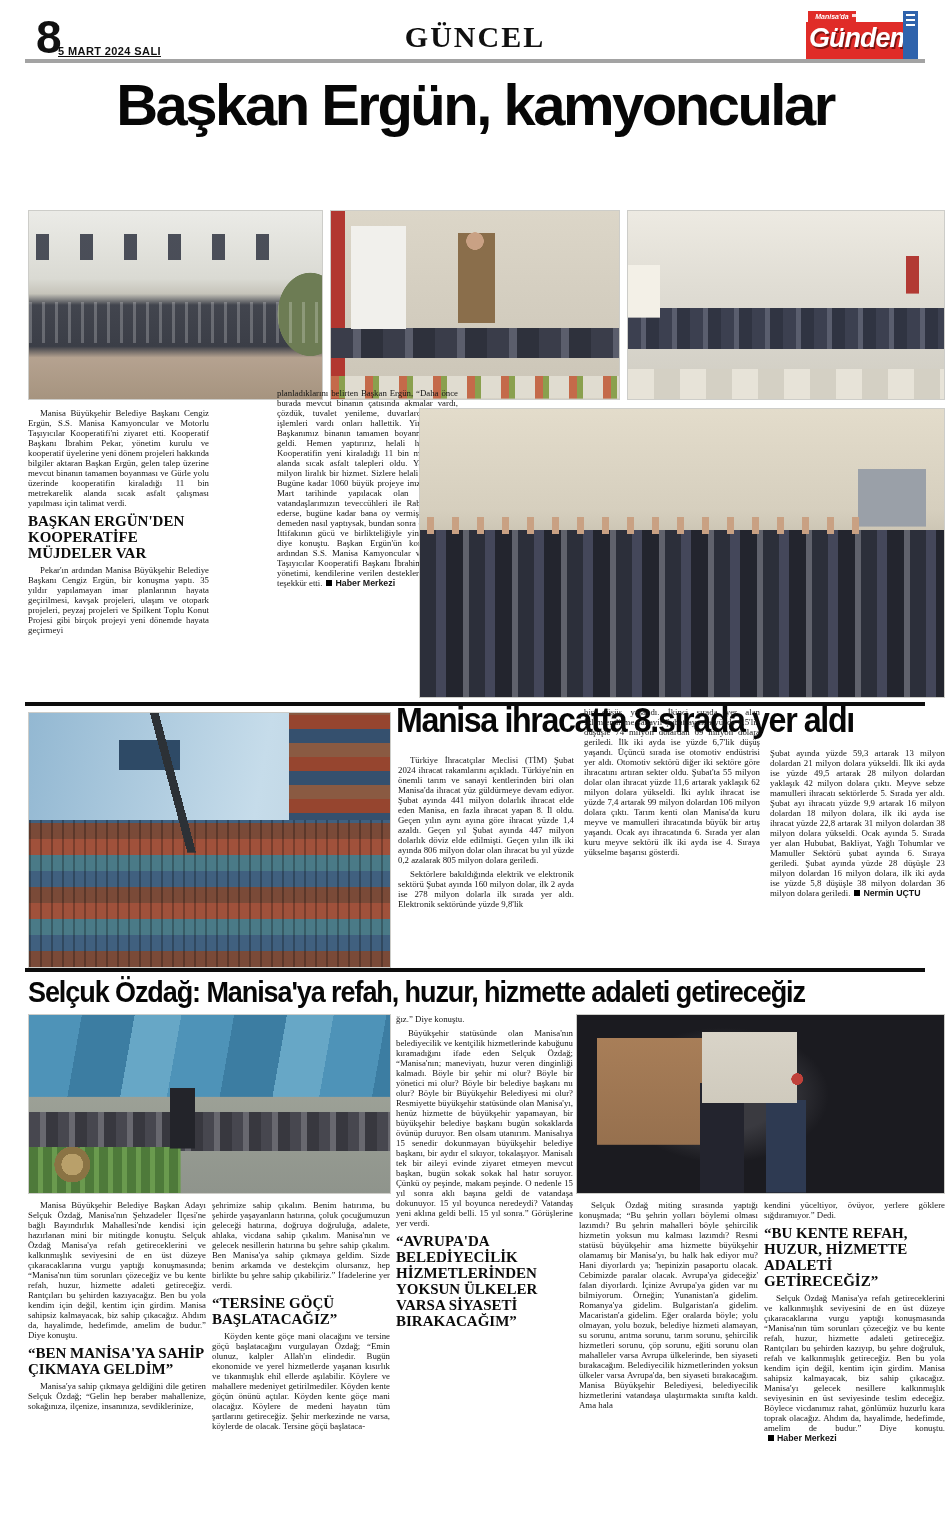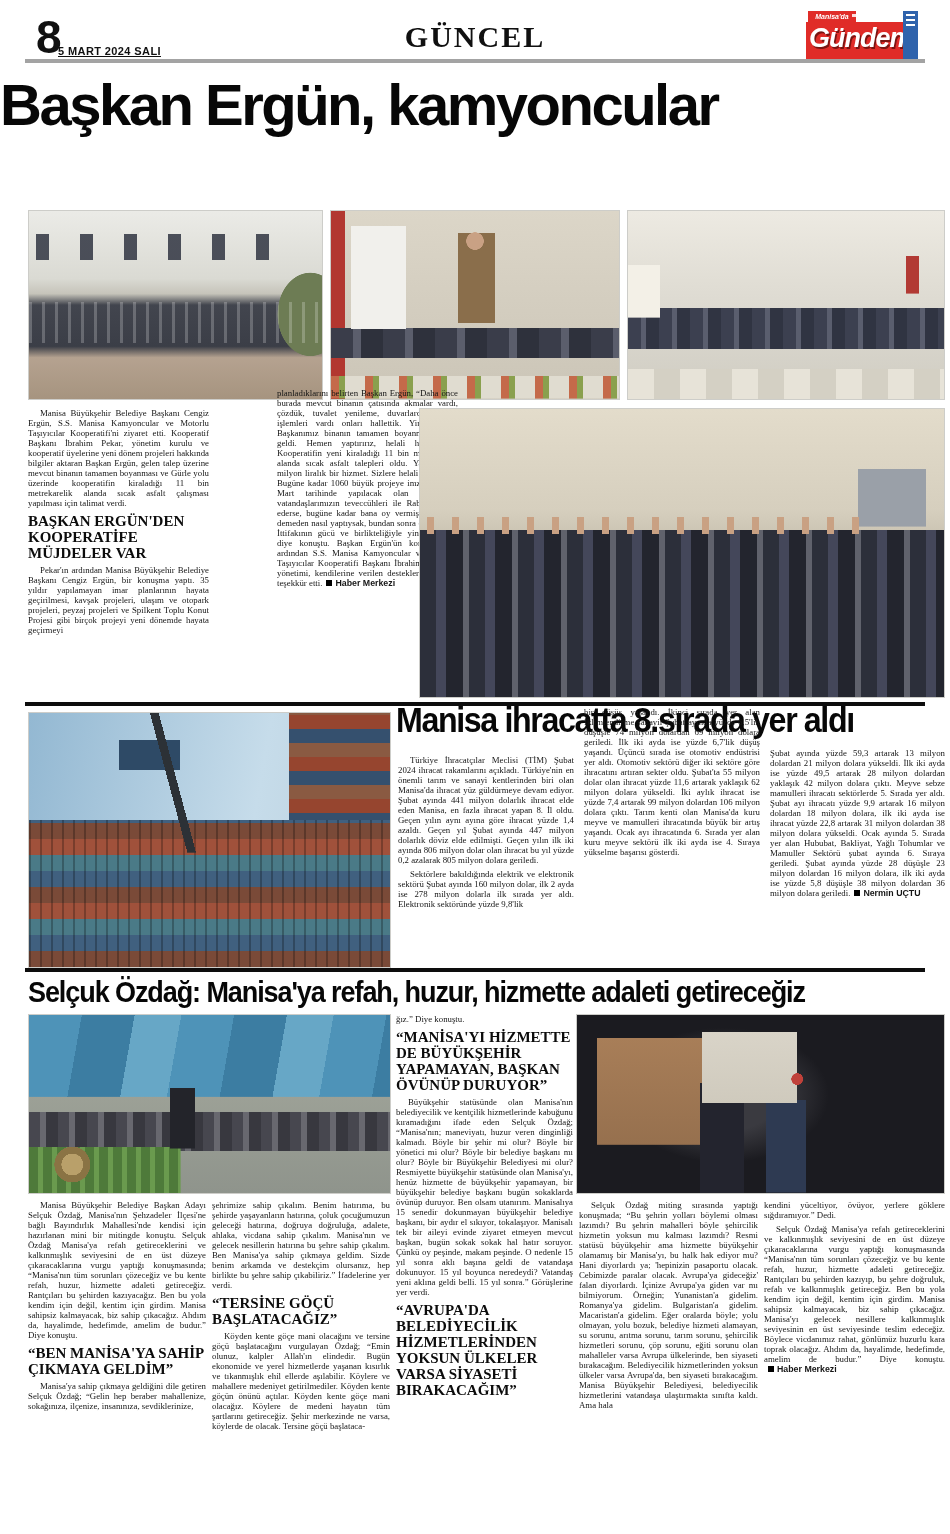--- a/index.html
+++ b/index.html
@@ -18,21 +18,21 @@
             color:#fff;font:italic 700 7px/11px "Liberation Sans",sans-serif;text-align:center;}
   .logo-main{position:absolute;left:0;top:11px;width:112px;height:38px;background:#e02c28;}
   .logo-text{position:absolute;left:3px;top:3px;color:#fff;font:italic 800 27px/1 "Liberation Sans",sans-serif;
              letter-spacing:-1px;text-shadow:1.5px 1.5px 0 #7a1512;}
   .logo-blue{position:absolute;right:0;top:-11px;width:15px;height:49px;background:#2f63ac;}
   .logo-blue i{display:block;width:9px;height:2px;background:#fff;margin:3px auto 0;}
   .logo-dashes{position:absolute;right:18px;top:-8px;display:flex;gap:3px;}
   .logo-dashes i{display:block;width:14px;height:3px;background:#fff;opacity:.85;}
 
   
-  .h1line{position:absolute;left:0;right:0;text-align:left;white-space:nowrap;
+  .h1line{position:absolute;left:0;right:0;text-align:center;white-space:nowrap;
           font:800 58px/1 "Liberation Sans",sans-serif;letter-spacing:-2.5px;color:#070707;}
   .h2{position:absolute;left:396px;top:702px;white-space:nowrap;transform:scaleX(.92);transform-origin:left;
       font:800 35px/1 "Liberation Sans",sans-serif;letter-spacing:-1.5px;color:#070707;}
   .h3{position:absolute;left:28px;top:977px;white-space:nowrap;transform:scaleX(.90);transform-origin:left;
       font:800 30px/1 "Liberation Sans",sans-serif;letter-spacing:-1.2px;color:#070707;}
 
   .rule{position:absolute;left:25px;width:900px;height:4px;background:#0d0d0d;}
 
   
   .col{position:absolute;font:8.8px/10px "Liberation Serif",serif;text-align:justify;color:#161616;overflow:hidden;}
@@ -189,28 +189,28 @@
     </div>
 
     <div class="col" id="a3c2">
       <p>şehrimize sahip çıkalım. Benim hatırıma, bu şehirde yaşayanların hatırına, çoluk çocuğumuzun geleceği hatırına, doğruya doğruluğa, adalete, ahlaka, vicdana sahip çıkalım. Manisa'nın ve gelecek nesillerin hatırına bu şehre sahip çıkalım. Ben Manisa'ya sahip çıkmaya geldim. Sizde benim arkamda ve destekçim olursanız, hep birlikte bu şehre sahip çıkabiliriz.” İfadelerine yer verdi.</p>
       <h3 class="sub">“TERSİNE GÖÇÜ BAŞLATACAĞIZ”</h3>
       <p class="ind">Köyden kente göçe mani olacağını ve tersine göçü başlatacağını vurgulayan Özdağ; “Emin olunuz, kalpler Allah'ın elindedir. Bugün ekonomide ve yerel hizmetlerde yaşanan kısırlık ve tıkanmışlık ehil ellerde aşılabilir. Köylere ve mahallere medeniyet getirilmediler. Köyden kente göçün önünü açtılar. Köyden kente göçe mani olacağız. Köylere de medeni hayatın tüm şartlarını getireceğiz. Şehir merkezinde ne varsa, köylerde de olacak. Tersine göçü başlataca-</p>
     </div>
 
     <div class="col" id="a3c3">
       <p>ğız.” Diye konuştu.</p>
-      <h3 class="sub">“MANİSA'YI HİZMETTE DE BÜYÜKŞEHİR YAPAMAYAN, BAŞKAN ÖVÜNÜP DURUYOR”</h3>
       <p class="ind">Büyükşehir statüsünde olan Manisa'nın belediyecilik ve kentçilik hizmetlerinde kabuğunu kıramadığını ifade eden Selçuk Özdağ; “Manisa'nın; maneviyatı, huzur veren dinginliği kalmadı. Böyle bir şehir mi olur? Böyle bir yönetici mi olur? Böyle bir belediye başkanı mı olur? Böyle bir Büyükşehir Belediyesi mi olur? Resmiyette büyükşehir statüsünde olan Manisa'yı, henüz hizmette de büyükşehir yapamayan, bir büyükşehir belediye başkanı bugün sokaklarda övünüp duruyor. Ben olsam utanırım. Manisalıya 15 senedir dokunmayan büyükşehir belediye başkanı, bir aydır el sıkıyor, tokalaşıyor. Manisalı tek bir aileyi evinde ziyaret etmeyen mevcut başkan, bugün sokak sokak hal hatır soruyor. Çünkü oy peşinde, makam peşinde. O nedenle 15 yıl sonra aklı başına geldi de vatandaşa dokunuyor. 15 yıl boyunca neredeydi? Vatandaş yeni aklına geldi belli. 15 yıl sonra.” Görüşlerine yer verdi.</p>
       <h3 class="sub">“AVRUPA'DA BELEDİYECİLİK HİZMETLERİNDEN YOKSUN ÜLKELER VARSA SİYASETİ BIRAKACAĞIM”</h3>
     </div>
 
     <div class="col" id="a3c4">
       <p class="ind">Selçuk Özdağ miting sırasında yaptığı konuşmada; “Bu şehrin yolları böylemi olması lazımdı? Bu şehrin mahalleri böyle şehircilik hizmetin yoksun mu kalması lazımdı? Resmi statüsü büyükşehir ama hizmette büyükşehir olamamış bir Manisa'yı, bu halk hak ediyor mu? Hani diyorlardı ya; 'hepinizin pasaportu olacak. Cebimizde paralar olacak. Avrupa'ya gideceğiz' falan diyorlardı. İçinize Avrupa'ya giden var mı bilmiyorum. Örneğin; Yunanistan'a gidelim. Romanya'ya gidelim. Bulgaristan'a gidelim. Macaristan'a gidelim. Eğer oralarda böyle; yolu olmayan, yolu bozuk, belediye hizmeti alamayan, su sorunu, arıtma sorunu, tarım sorunu, şehircilik hizmetleri sorunu, çöp sorunu, eğiti sorunu olan mahalleler varsa Avrupa ülkelerinde, ben siyaseti bırakacağım. Belediyecilik hizmetlerinden yoksun ülkeler varsa Avrupa'da, ben siyaseti bırakacağım. Manisa Büyükşehir Belediyesi, belediyecilik hizmetlerini vatandaşa ulaştırmakta sınıfta kaldı. Ama hala</p>
     </div>
 
     <div class="col" id="a3c5">
       <p>kendini yüceltiyor, övüyor, yerlere göklere sığdıramıyor.” Dedi.</p>
+      <h3 class="sub">“BU KENTE REFAH, HUZUR, HİZMETTE ADALETİ GETİRECEĞİZ”</h3>
       <p class="ind"><span>Selçuk Özdağ Manisa'ya refah getireceklerini ve kalkınmışlık seviyesini de en üst düzeye çıkaracaklarına vurgu yaptığı konuşmasında “Manisa'nın tüm sorunları çözeceğiz ve bu kente refah, huzur, hizmette adaleti getireceğiz. Rantçıları bu şehirden kazıyıp, bu şehre doğruluk, refah ve kalkınmışlık getireceğiz. Ben bu yola kendim için değil, kentim için girdim. Manisa sahipsiz kalmayacak, biz sahip çıkacağız. Manisa'yı gelecek nesillere kalkınmışlık seviyesinin en üst seviyesinde teslim edeceğiz. Böylece vicdanımız rahat, gönlümüz huzurlu kara toprak olacağız. Ahdım da, hayalimde, hedefimde, amelim de budur.” Diye konuştu.</span><span class="byline"><span class="sq"></span><b>Haber Merkezi</b></span></p>
     </div>
   </div>
 
 </div>
 
 </body></html>

